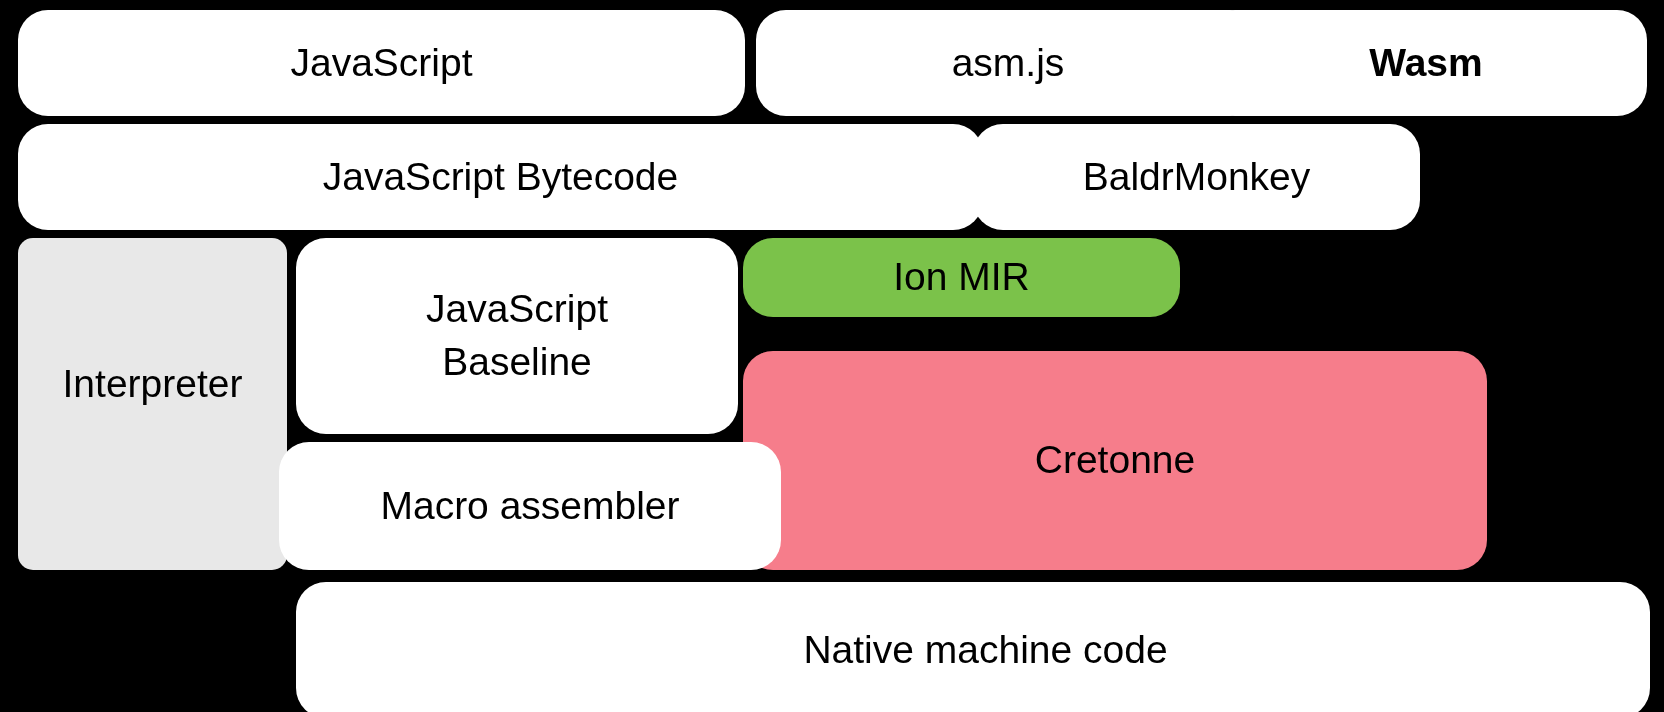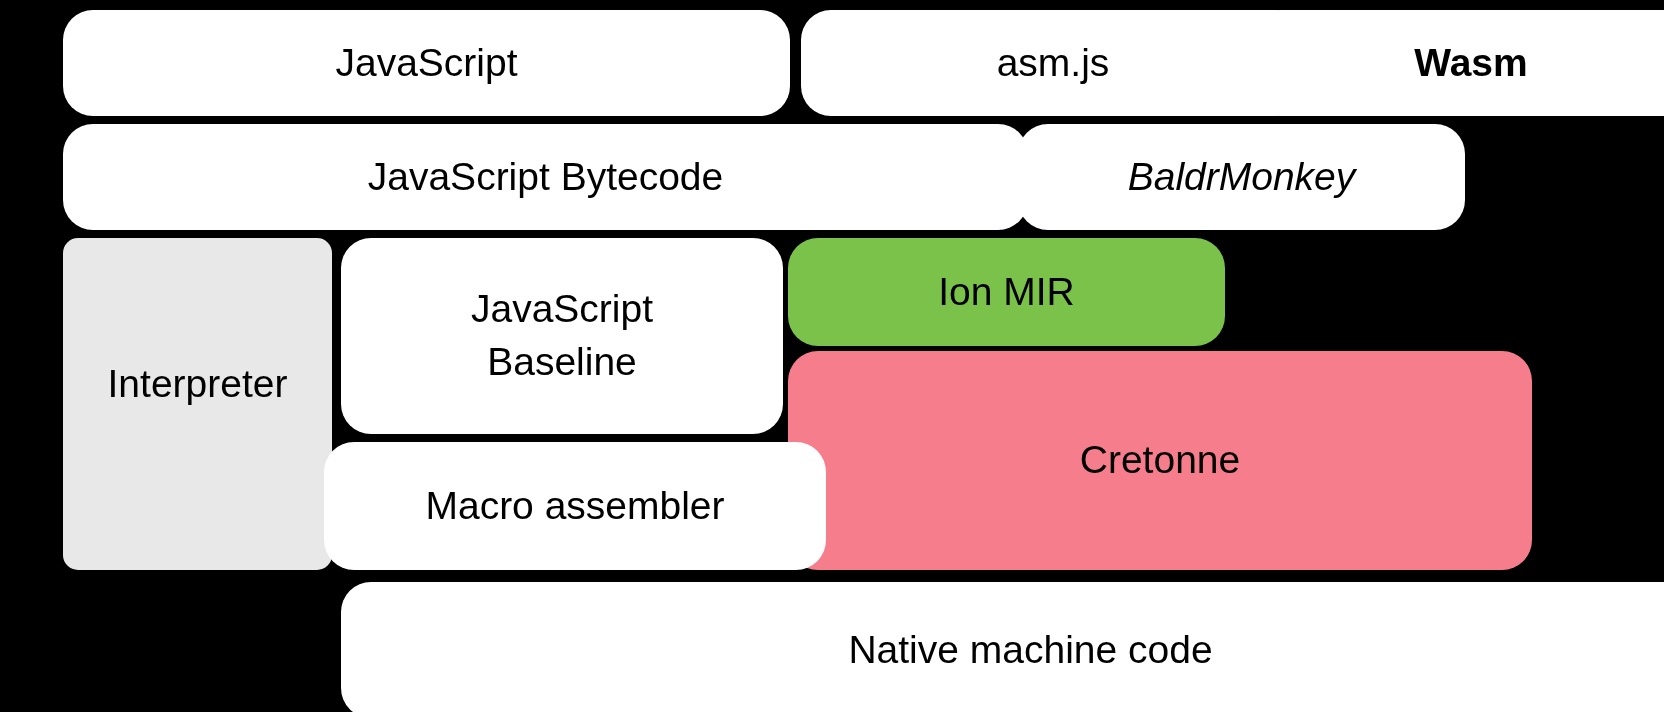--- a/index.html
+++ b/index.html
@@ -21,31 +21,30 @@
     border-radius: 30px;
     display: flex;
     align-items: center;
     justify-content: center;
     text-align: center;
     font-size: 39px;
     line-height: 1.35;
     color: #000000;
     white-space: pre-line;
     background: #ffffff; 
-    margin-left: 45px;
   }
   
   #b-javascript   { left: 18px;   top: 10px;  width: 727px;  height: 106px; }
   #b-asmjs        { left: 756px;  top: 10px;  width: 504px;  height: 106px; }
   #b-wasm         { left: 1205px; top: 10px;  width: 442px;  height: 106px; font-weight: bold; }
   #b-bytecode     { left: 18px;   top: 124px; width: 965px;  height: 106px; }
-  #b-baldrmonkey  { left: 973px;  top: 124px; width: 447px;  height: 106px; font-style: italic; }
+  #b-baldrmonkey  { left: 973px;  top: 124px; width: 447px;  height: 106px; }
   #b-interpreter  { left: 18px;   top: 238px; width: 269px;  height: 332px; padding-bottom: 40px; border-radius: 15px; }
   #b-baseline     { left: 296px;  top: 238px; width: 442px;  height: 196px; }
-  #b-ionmir       { left: 743px;  top: 238px; width: 437px;  height: 108px; }
+  #b-ionmir       { left: 743px;  top: 238px; width: 437px;  height: 79px; }
   #b-cretonne     { left: 743px;  top: 351px; width: 744px;  height: 219px; }
   #b-macro        { left: 279px;  top: 442px; width: 502px;  height: 128px; }
   #b-native       { left: 296px;  top: 582px; width: 1354px; height: 136px; padding-left: 25px; }
 </style>
 </head>
 <body>
 
 <div class="stage">
   <div class="box" id="b-javascript" style="background: rgb(255, 255, 255);">JavaScript</div>
   <div class="box" id="b-asmjs" style="background: rgb(255, 255, 255);">asm.js</div>

